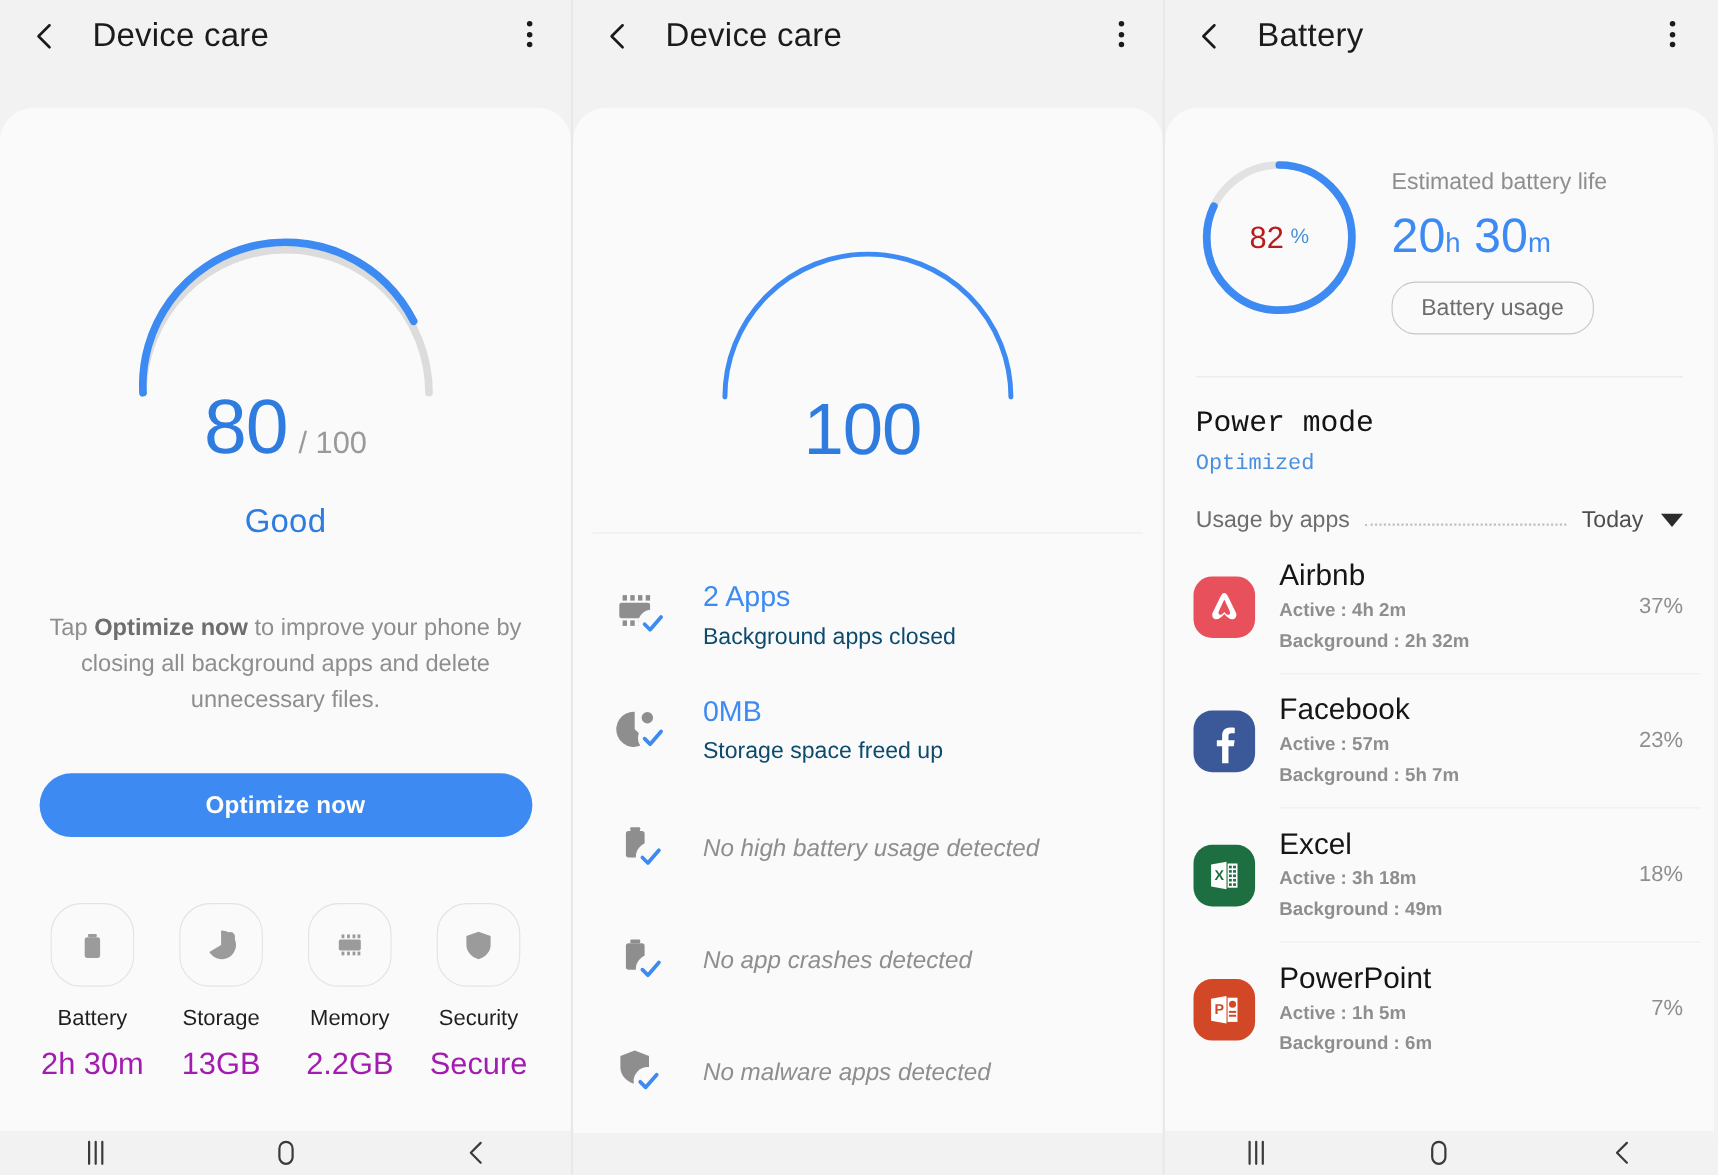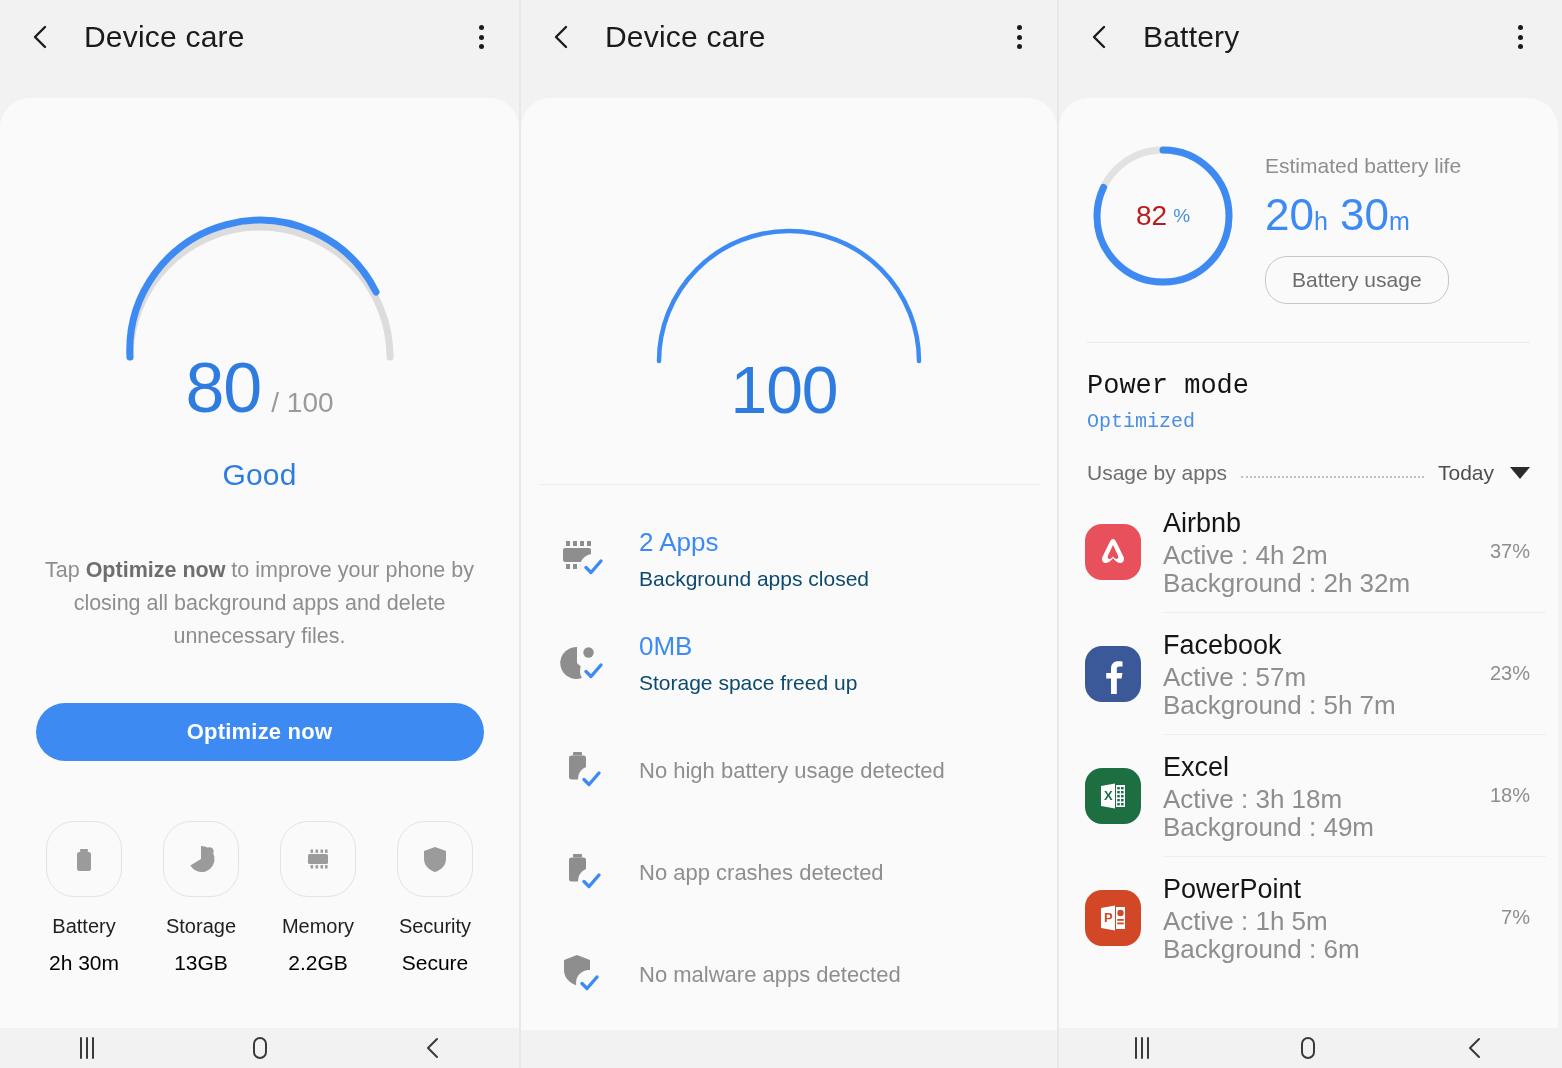--- a/index.html
+++ b/index.html
@@ -11,22 +11,22 @@
   }
   .screens { display: flex; width: 1562px; height: 1068px; }
 
   .screen { position: relative; height: 1068px; background: #f2f2f2; overflow: hidden; }
   .screen-1 { width: 519px; }
   .screen-2 { width: 540px; border-left: 2px solid #e8e8e8; border-right: 2px solid #e8e8e8; }
   .screen-3 { width: 499px; }
 
   
   .appbar {
-    height: 74px; display: flex; align-items: center;
-    padding: 6px 24px; background: #f2f2f2;
+    height: 74px; display: flex; 
+    padding: 16px 24px; background: #f2f2f2;
   }
   .back-icon { width: 34px; height: 34px; flex: none; }
   .back-icon svg { display: block; }
   .appbar-title {
     font-size: 30px; color: #1b1b1b; margin-left: 26px;
     letter-spacing: .2px; white-space: nowrap;
   }
   .appbar-spacer { flex: 1 1 auto; }
   .menu-icon { width: 28px; height: 30px; display: flex; flex-direction: column;
                align-items: center; justify-content: space-between; padding: 3px 0; }
@@ -79,31 +79,31 @@
   }
   .quick-row { display: flex; justify-content: space-between; margin: 60px 34px 0; }
   .quick-item { width: 100px; text-align: center; }
   .quick-circle {
     width: 76px; height: 76px; margin: 0 auto;
     border: 1.5px solid #e3e3e3; border-radius: 28px;
     display: flex; align-items: center; justify-content: center;
     background: #fafafa;
   }
   .quick-label { margin-top: 18px; font-size: 20px; color: #1f1f1f; }
-  .quick-value { margin-top: 13px; font-size: 21px; color: #000000; }
+  .quick-value { margin-top: 13px; font-size: 28px; color: #a21caf; }
 
   
   .divider { height: 1px; background: #ececec; margin: 42px 18px 0; }
   .result-list { margin-top: 22px; }
   .result-row { display: flex; align-items: center; padding: 18px 0 18px 34px; }
   .result-icon { width: 64px; height: 56px; flex: none; position: relative; }
   .result-body { margin-left: 20px; }
   .result-title { font-size: 26px; color: #3d8bf2; line-height: 34px; }
   .result-sub { font-size: 21px; color: #0c4a6e; margin-top: 6px; line-height: 28px; }
-  .result-single { font-size: 22px; color: #8e8e8e; line-height: 30px; }
+  .result-single { font-size: 22px; color: #8e8e8e; line-height: 30px; font-style: italic; }
 
   
   .battery-top { display: flex; align-items: flex-start; padding: 42px 0 0 28px; }
   .ring-wrap { position: relative; width: 152px; height: 152px; flex: none; }
   .ring-text {
     position: absolute; inset: 0; display: flex;
     align-items: center; justify-content: center;
   }
   .ring-pct { font-size: 28px; color: #b91c1c; }
   .ring-sign { font-size: 19px; color: #4a90d9; margin-left: 6px; }
@@ -130,21 +130,21 @@
   .usage-period { font-size: 21px; color: #4e4e4e; }
   .caret { width: 0; height: 0; margin-left: 16px;
            border-left: 10px solid transparent; border-right: 10px solid transparent;
            border-top: 12px solid #2b2b2b; }
   .app-list { margin-top: 6px; }
   .app-row { display: flex; align-items: center; padding: 16px 28px 16px 26px; }
   .app-icon { width: 56px; height: 56px; border-radius: 17px; flex: none;
               display: flex; align-items: center; justify-content: center; overflow: hidden; }
   .app-body { margin-left: 22px; flex: 1 1 auto; }
   .app-name { font-size: 27px; color: #151515; line-height: 33px; }
-  .app-stat { font-size: 26px; color: #8e8e8e; line-height: 26px; margin-top: 2px; }
+  .app-stat { font-size: 17px; color: #8e8e8e; line-height: 26px; margin-top: 2px; font-weight: bold; }
   .app-pct { font-size: 20px; color: #8e8e8e; flex: none; }
   .app-sep { height: 1px; background: #eeeeee; margin-left: 104px; margin-right: 12px; }
 </style>
 </head>
 <body>
 
 <div class="screens">
 
   <div class="screen screen-1">
     <div class="appbar">

